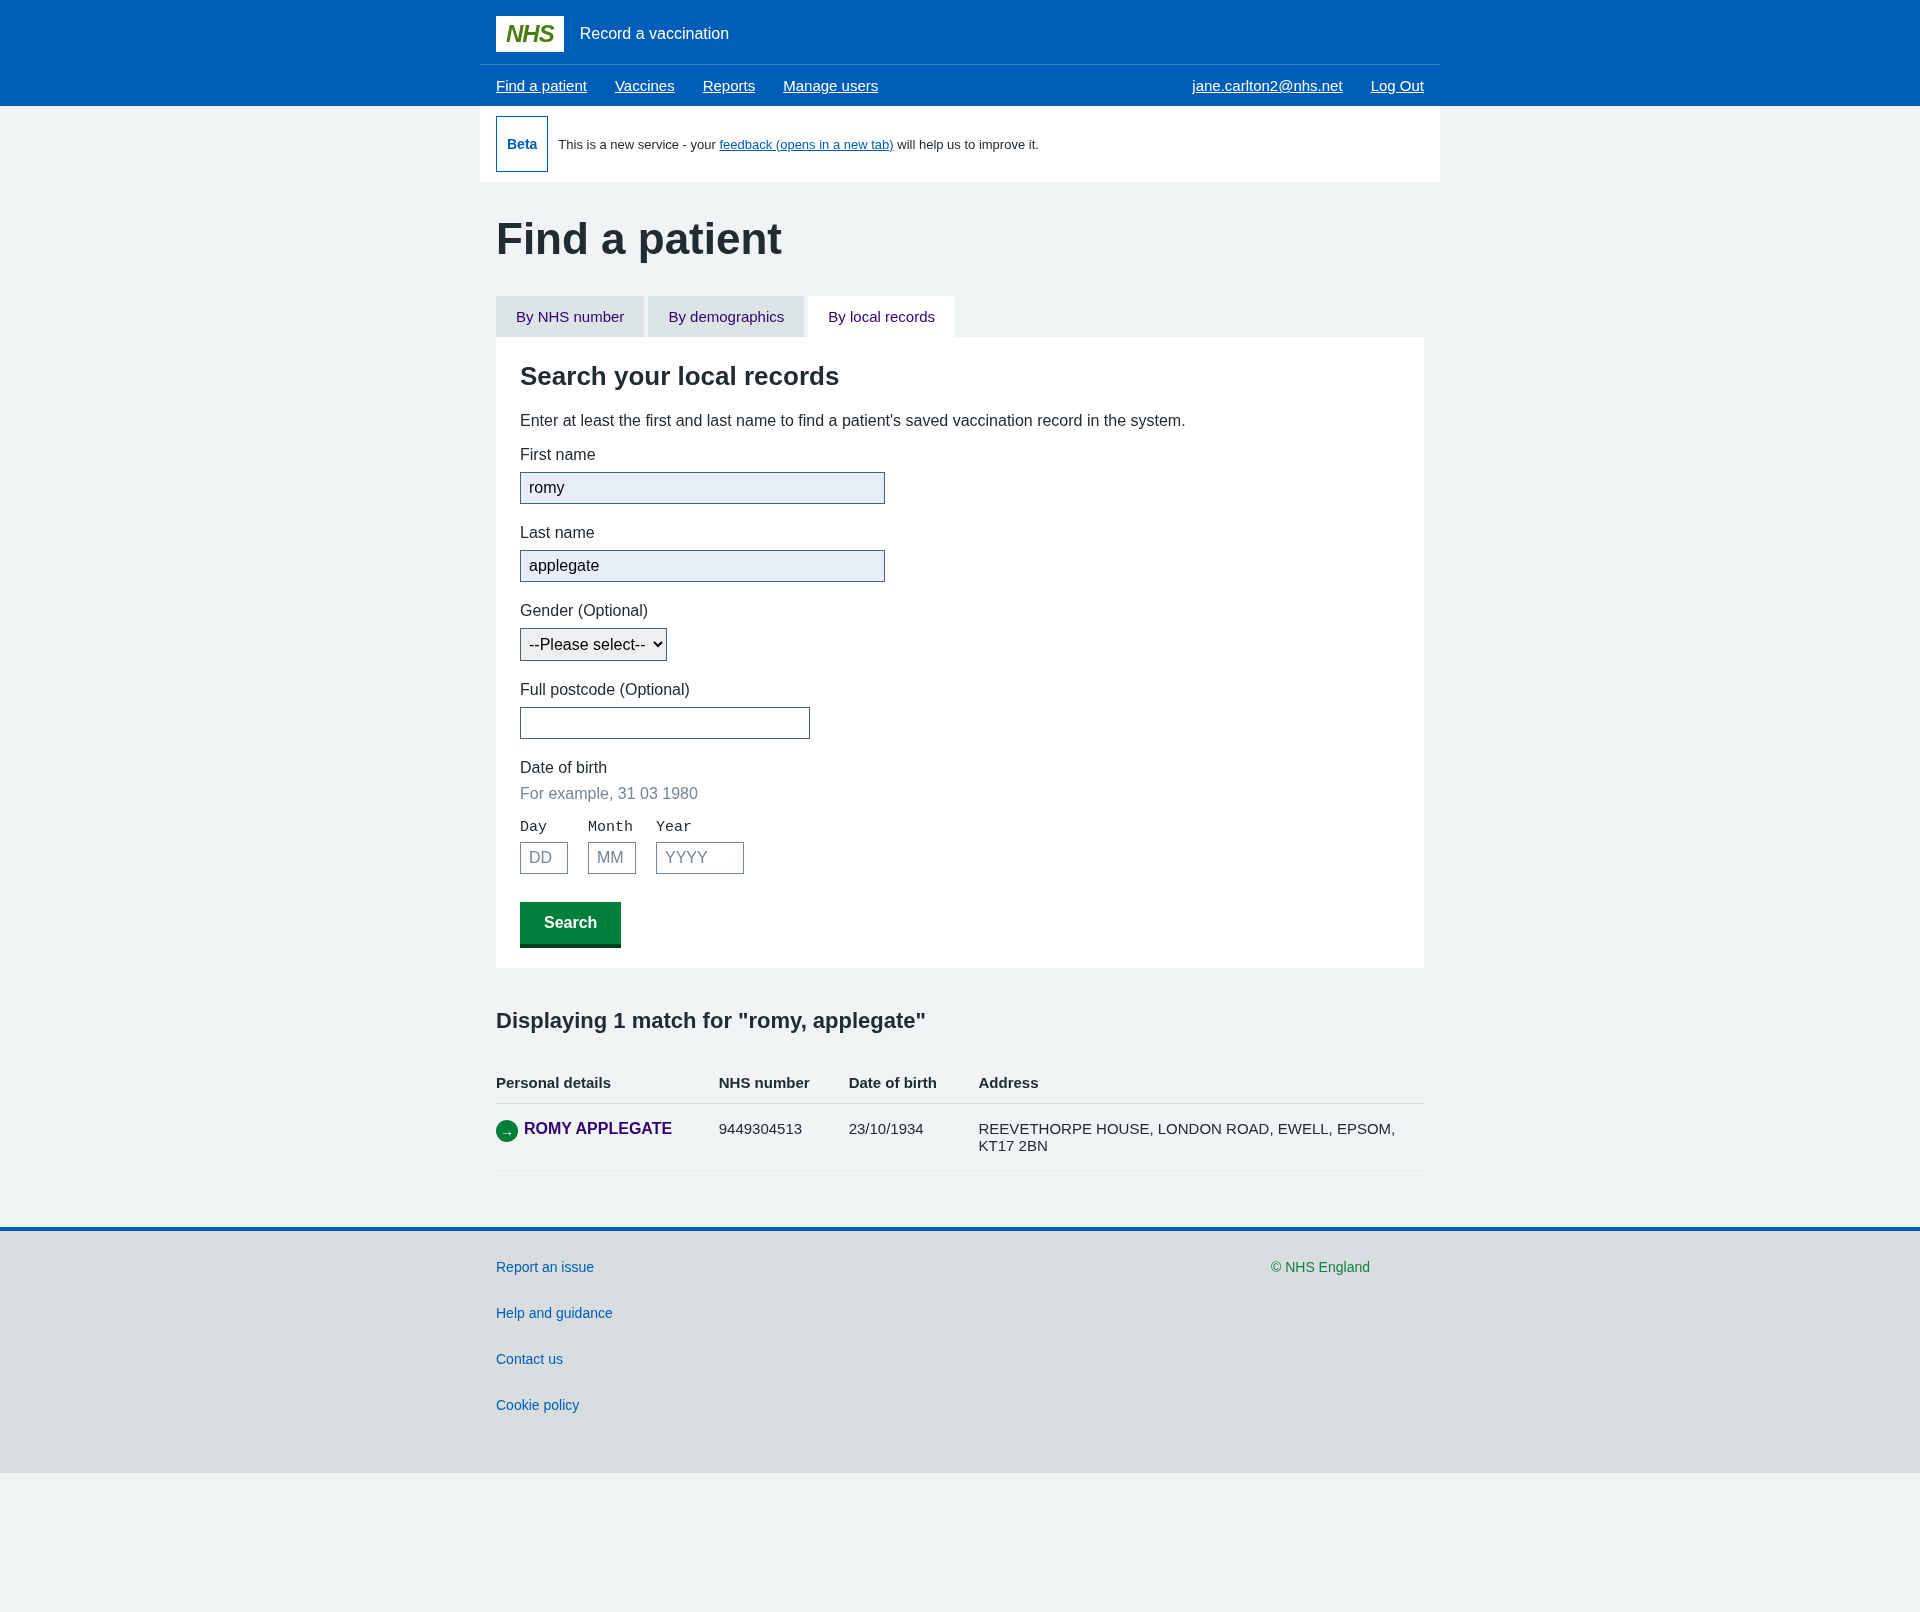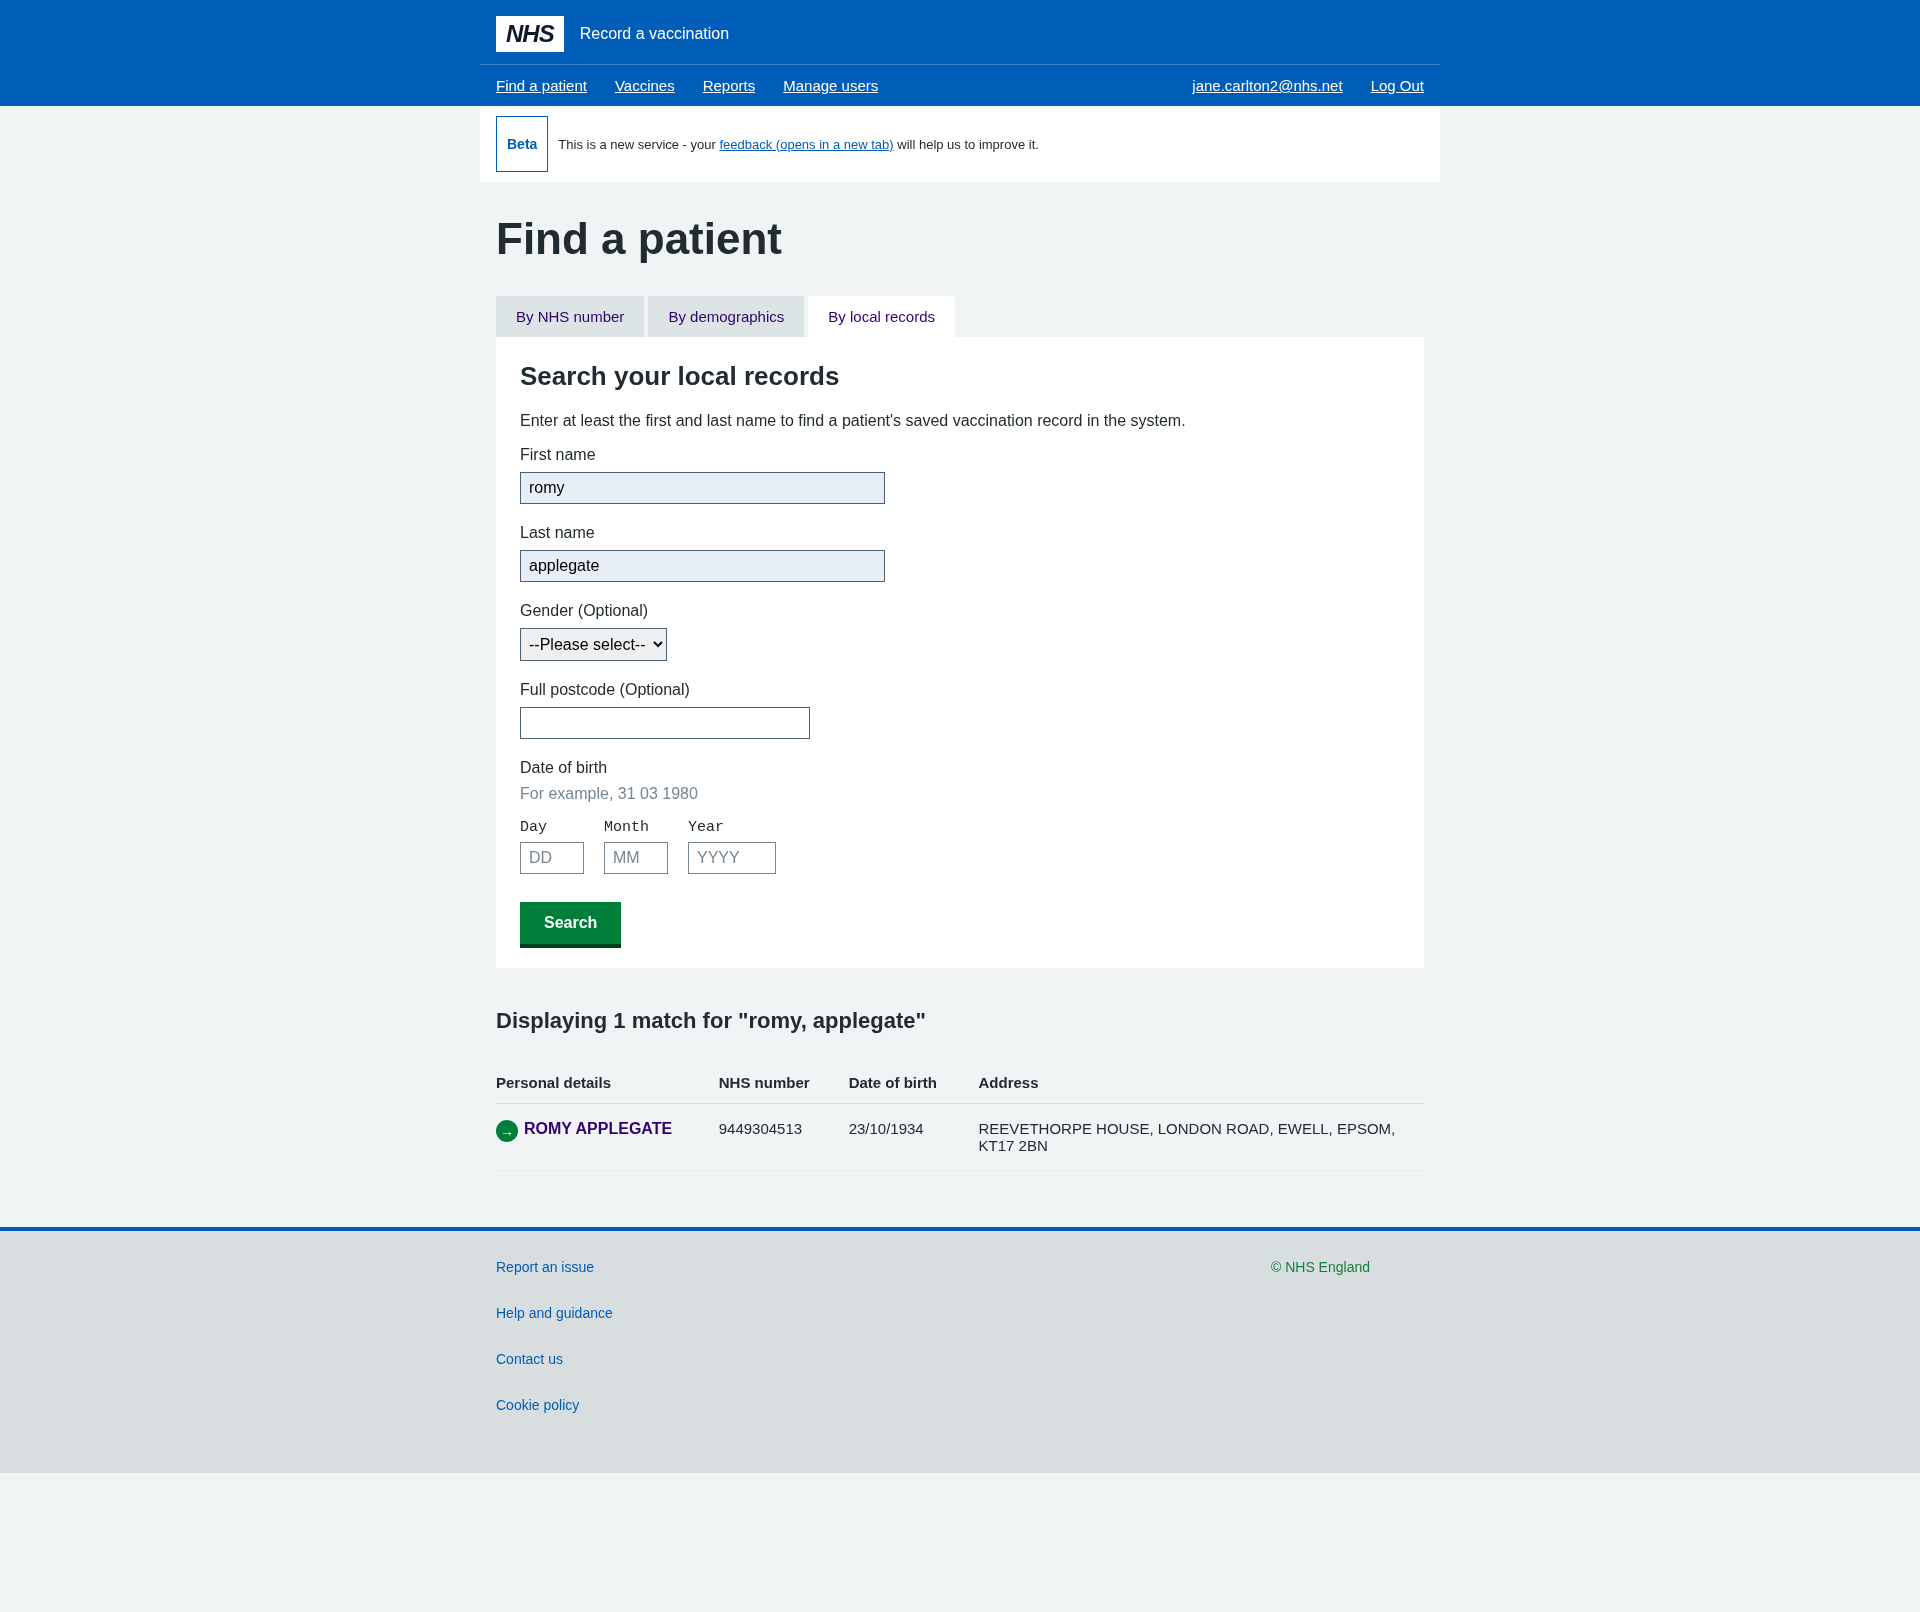--- a/index.html
+++ b/index.html
@@ -1,19 +1,19 @@
 <!DOCTYPE html>
 <html><head>
 <meta charset="utf-8">
 <style>
 * { box-sizing: border-box; margin: 0; padding: 0; }
 body { font-family: Arial, Helvetica, sans-serif; background: #f0f4f5; color: #212b32; font-size: 16px; }
 .header { background: #005eb8; color: #fff; }
 .header-inner { max-width: 960px; margin: 0 auto; padding: 16px 16px 12px; display: flex; align-items: center; }
-.nhs-logo { background: #fff; color: #0f172a; font-weight: bold; font-style: italic; padding: 4px 10px; font-size: 24px; letter-spacing: -1px; margin-right: 16px; text-align: right; }
+.nhs-logo { background: #fff; color: #4d7c0f; font-weight: bold; font-style: italic; padding: 4px 10px; font-size: 24px; letter-spacing: -1px; margin-right: 16px; text-align: right; }
 .service-name { font-size: 16px; color: #fff; }
 .nav-divider { max-width: 960px; margin: 0 auto; border-top: 1px solid #3d80c4; }
 .nav { max-width: 960px; margin: 0 auto; display: flex; justify-content: space-between; padding: 12px 16px; }
 .nav-left, .nav-right { display: flex; gap: 28px; }
 .nav a { color: #fff; text-decoration: underline; font-size: 15px; }
 .phase-banner { max-width: 960px; margin: 0 auto; padding: 10px 16px; background: #fff; display: flex; align-items: center; gap: 10px; font-size: 13px; }
 .phase-tag { border: 1px solid #005eb8; color: #005eb8; padding: 19px 10px; font-weight: bold; font-size: 14px; }
 .phase-banner a { color: #005eb8; }
 .main { max-width: 960px; margin: 0 auto; padding: 16px; }
 h1 { font-size: 44px; font-weight: bold; margin: 16px 0 32px; color: #212b32; }
@@ -28,21 +28,21 @@
 .input { border: 1px solid #4c6272; padding: 6px 8px; font-size: 16px; font-family: inherit; }
 .input.filled { background: #e7eef8; }
 .input-w { width: 365px; }
 .input-pc { width: 290px; }
 select.input { padding: 6px 4px; }
 .hint { color: #768692; margin-bottom: 16px; font-size: 16px; }
 .dob-group legend { margin-bottom: 8px; font-size: 16px; }
 .dob-fields { display: flex; gap: 20px; }
 .dob-fields > div { display: flex; flex-direction: column; }
 .dob-fields label { font-size: 15px; margin-bottom: 6px; font-family: Liberation Mono, monospace; }
-.dob-input { border: 1px solid #768692; padding: 6px 8px; font-size: 16px; font-family: inherit; width: 64px; }
+.dob-input { border: 1px solid #768692; padding: 6px 8px; font-size: 16px; font-family: inherit; width: 48px; }
 .dob-input.year { width: 88px; }
 .dob-input::placeholder { color: #768692; }
 .btn { background: #007f3b; color: #fff; border: none; padding: 12px 24px; font-size: 16px; font-weight: bold; cursor: pointer; box-shadow: 0 4px 0 #00401e; margin-top: 8px; }
 .results { margin-top: 40px; }
 .results h2 { font-size: 22px; font-weight: bold; margin-bottom: 28px; }
 table { width: 100%; border-collapse: collapse; }
 th { text-align: left; font-weight: bold; padding: 12px 8px 12px 0; border-bottom: 1px solid #d8dde0; font-size: 15px; }
 td { padding: 16px 8px 16px 0; border-bottom: 1px solid #e8edee; vertical-align: top; font-size: 15px; }
 .patient-link { color: #330072; font-weight: bold; text-decoration: none; font-size: 16px; display: flex; align-items: flex-start; gap: 6px; }
 .arrow-circle { background: #007f3b; color: #fff; border-radius: 50%; width: 22px; height: 22px; display: inline-flex; align-items: center; justify-content: center; font-size: 14px; flex-shrink: 0; }

